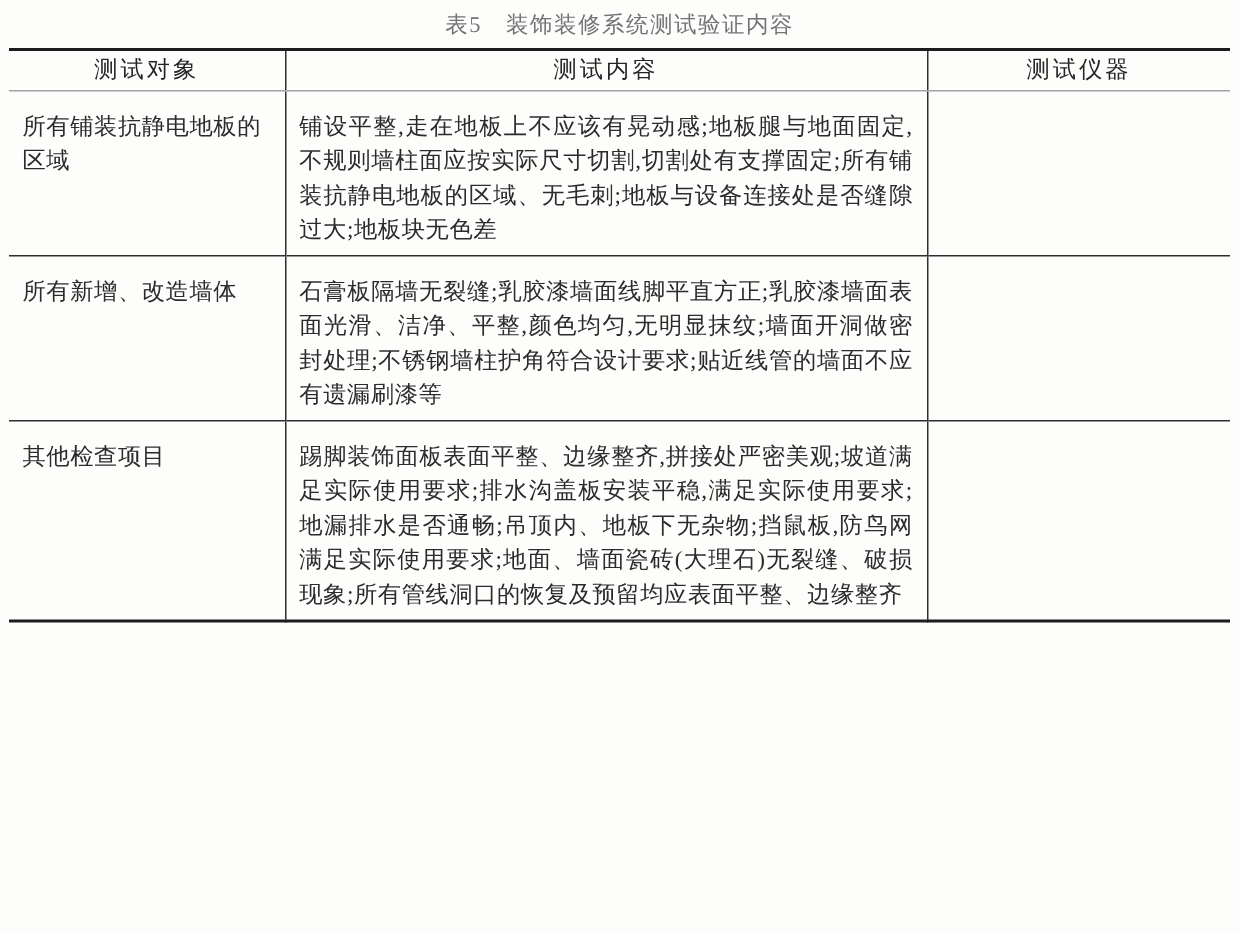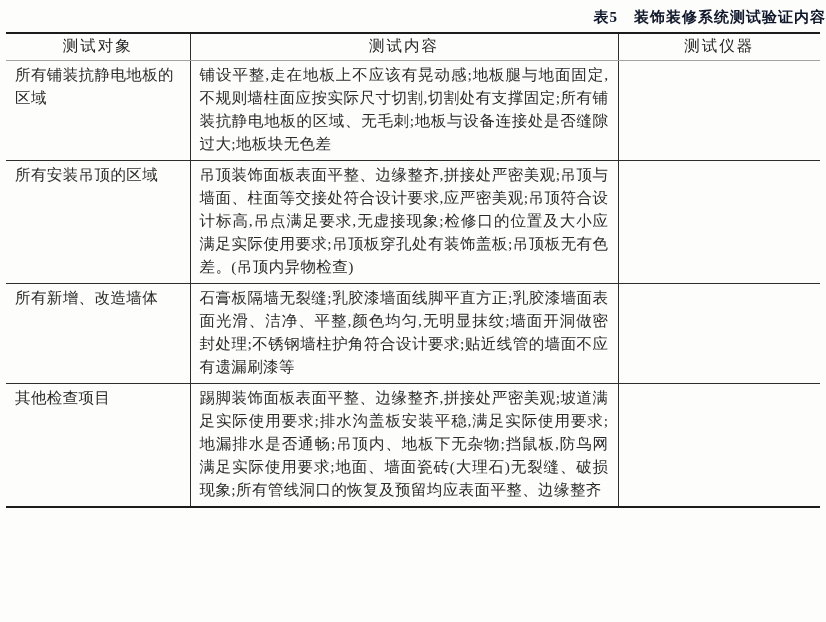--- a/index.html
+++ b/index.html
@@ -5,27 +5,27 @@
   * { margin: 0; padding: 0; box-sizing: border-box; }
   html, body {
     width: 826px; height: 622px;
     background: #fdfdfc;
     font-family: "Liberation Serif", "DejaVu Serif", serif;
     color: #2b2b2b;
     overflow: hidden;
   }
   .page { width: 826px; height: 622px; padding-top: 6px; }
   .title {
-    text-align: right;
-    font-weight: bold;
+    text-align: center;
+    font-weight: normal;
     font-size: 15px;
     letter-spacing: 1px;
     height: 26px;
     line-height: 22px;
-    color: #0f172a;
+    color: #737373;
   }
   table.verify {
     width: 814px;
     margin: 0 6px;
     border-collapse: collapse;
     table-layout: fixed;
     border-top: 2px solid #1c1c1c;
     border-bottom: 2px solid #1c1c1c;
     font-size: 15.5px;
   }
@@ -37,21 +37,21 @@
     text-align: center;
     vertical-align: middle;
     height: 27px;
     border-bottom: 1px solid #a3a3a3;
     letter-spacing: 2px;
     color: #242424;
   }
   td {
     vertical-align: top;
     border-bottom: 1px solid #2e2e2e;
-    padding: 2px 9px 5px 9px;
+    padding: 12px 9px 5px 9px;
     line-height: 23px;
     letter-spacing: 0.4px;
   }
   tbody tr:last-child td { border-bottom: none; }
   th + th, td + td { border-left: 1px solid #2e2e2e; margin-top: 41px; }
   td.obj { text-align: left; }
   td.content { text-align: justify; text-justify: inter-ideograph; }
   td.instr { }
 </style>
 </head>
@@ -73,25 +73,20 @@
         <th>测试仪器</th>
       </tr>
     </thead>
     <tbody>
       <tr>
         <td class="obj">所有铺装抗静电地板的区域</td>
         <td class="content">铺设平整,走在地板上不应该有晃动感;地板腿与地面固定,不规则墙柱面应按实际尺寸切割,切割处有支撑固定;所有铺装抗静电地板的区域、无毛刺;地板与设备连接处是否缝隙过大;地板块无色差</td>
         <td class="instr"></td>
       </tr>
       <tr>
-        <td class="obj">所有安装吊顶的区域</td>
-        <td class="content">吊顶装饰面板表面平整、边缘整齐,拼接处严密美观;吊顶与墙面、柱面等交接处符合设计要求,应严密美观;吊顶符合设计标高,吊点满足要求,无虚接现象;检修口的位置及大小应满足实际使用要求;吊顶板穿孔处有装饰盖板;吊顶板无有色差。(吊顶内异物检查)</td>
-        <td class="instr"></td>
-      </tr>
-      <tr>
         <td class="obj">所有新增、改造墙体</td>
         <td class="content">石膏板隔墙无裂缝;乳胶漆墙面线脚平直方正;乳胶漆墙面表面光滑、洁净、平整,颜色均匀,无明显抹纹;墙面开洞做密封处理;不锈钢墙柱护角符合设计要求;贴近线管的墙面不应有遗漏刷漆等</td>
         <td class="instr"></td>
       </tr>
       <tr>
         <td class="obj">其他检查项目</td>
         <td class="content">踢脚装饰面板表面平整、边缘整齐,拼接处严密美观;坡道满足实际使用要求;排水沟盖板安装平稳,满足实际使用要求;地漏排水是否通畅;吊顶内、地板下无杂物;挡鼠板,防鸟网满足实际使用要求;地面、墙面瓷砖(大理石)无裂缝、破损现象;所有管线洞口的恢复及预留均应表面平整、边缘整齐</td>
         <td class="instr"></td>
       </tr>
     </tbody>

